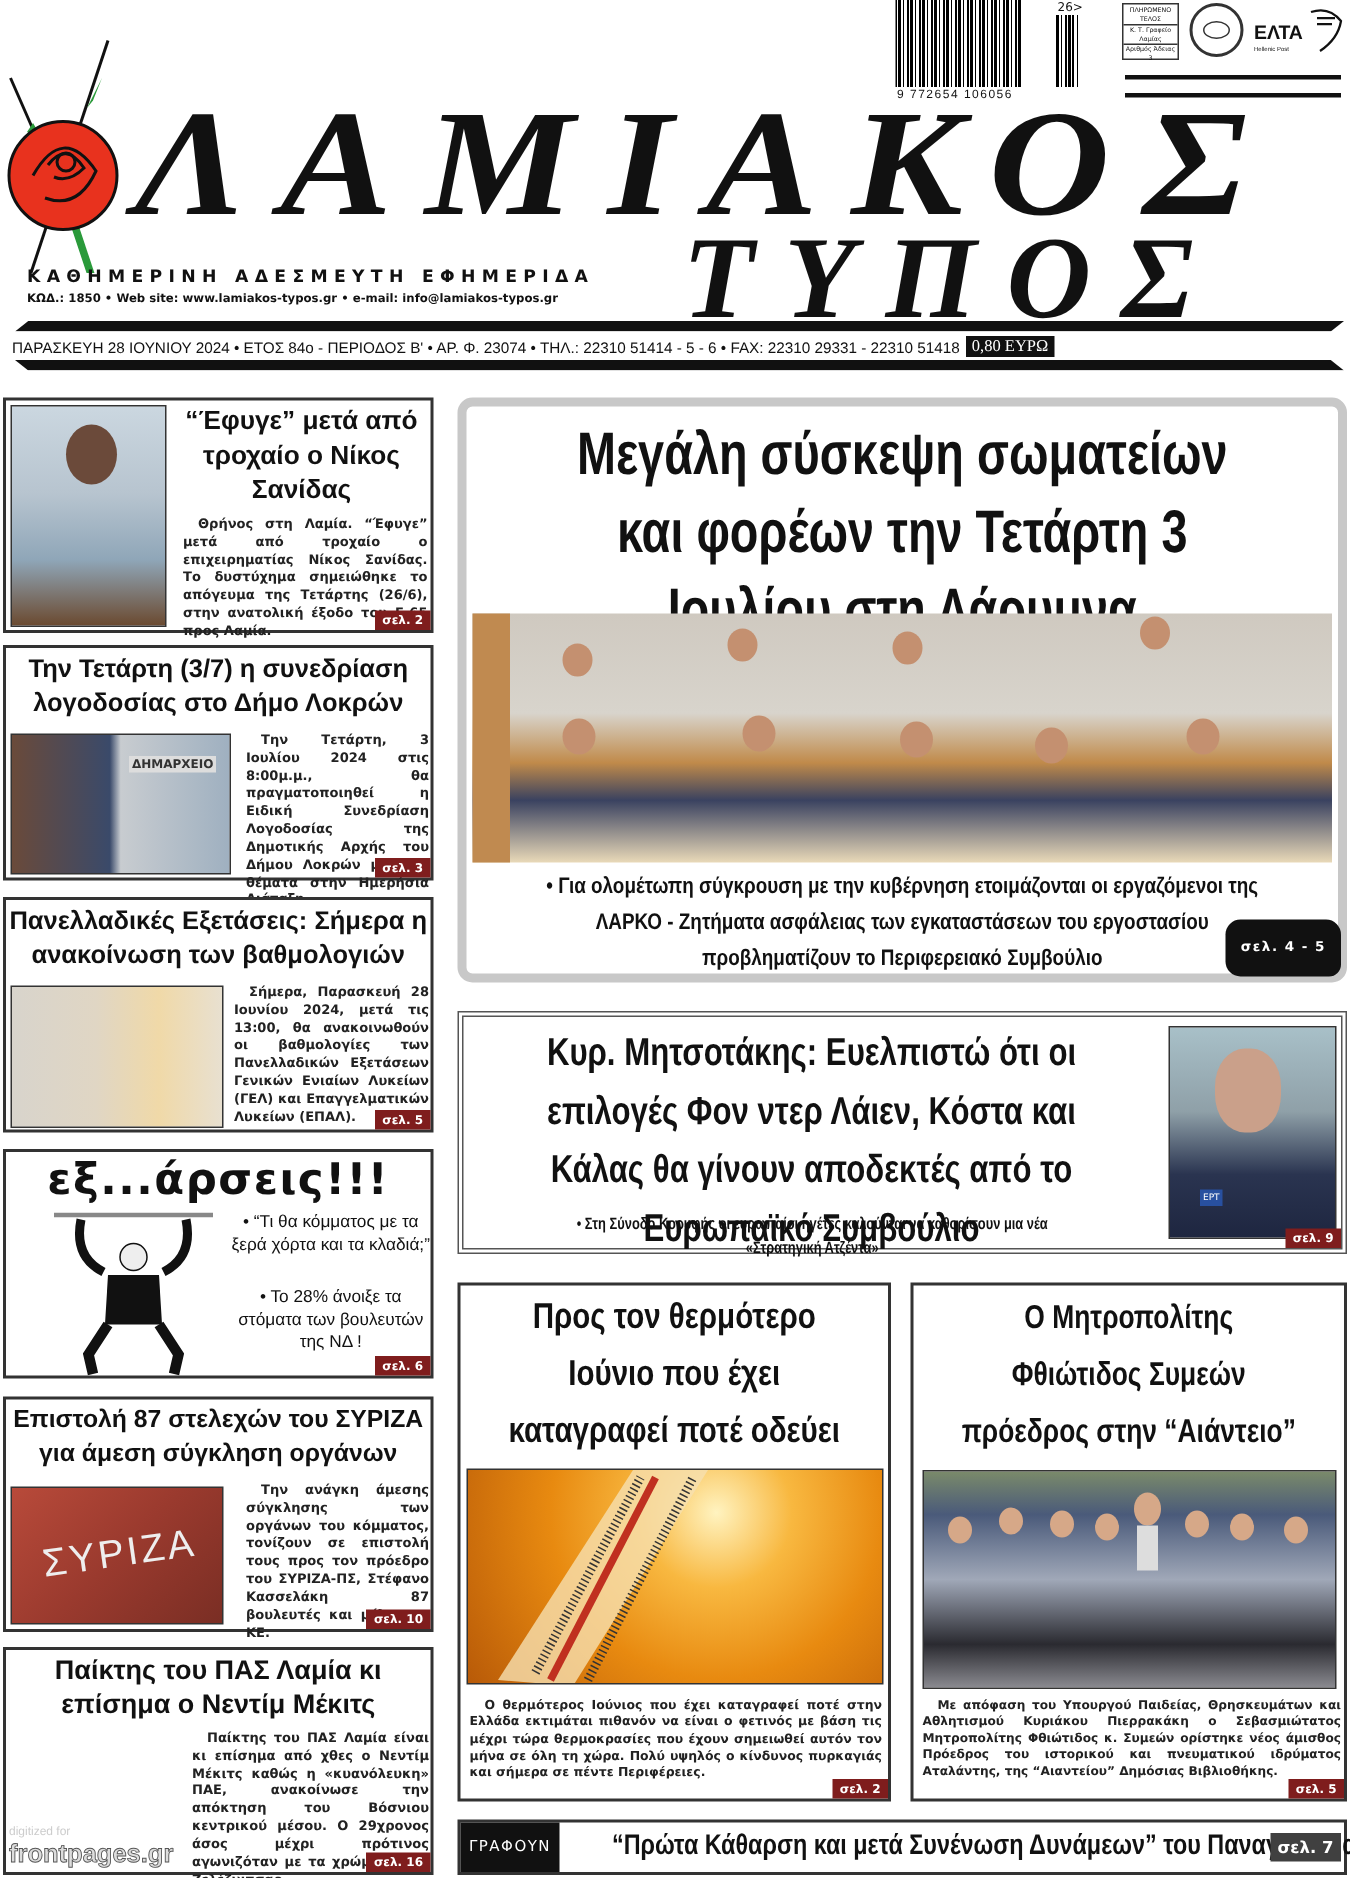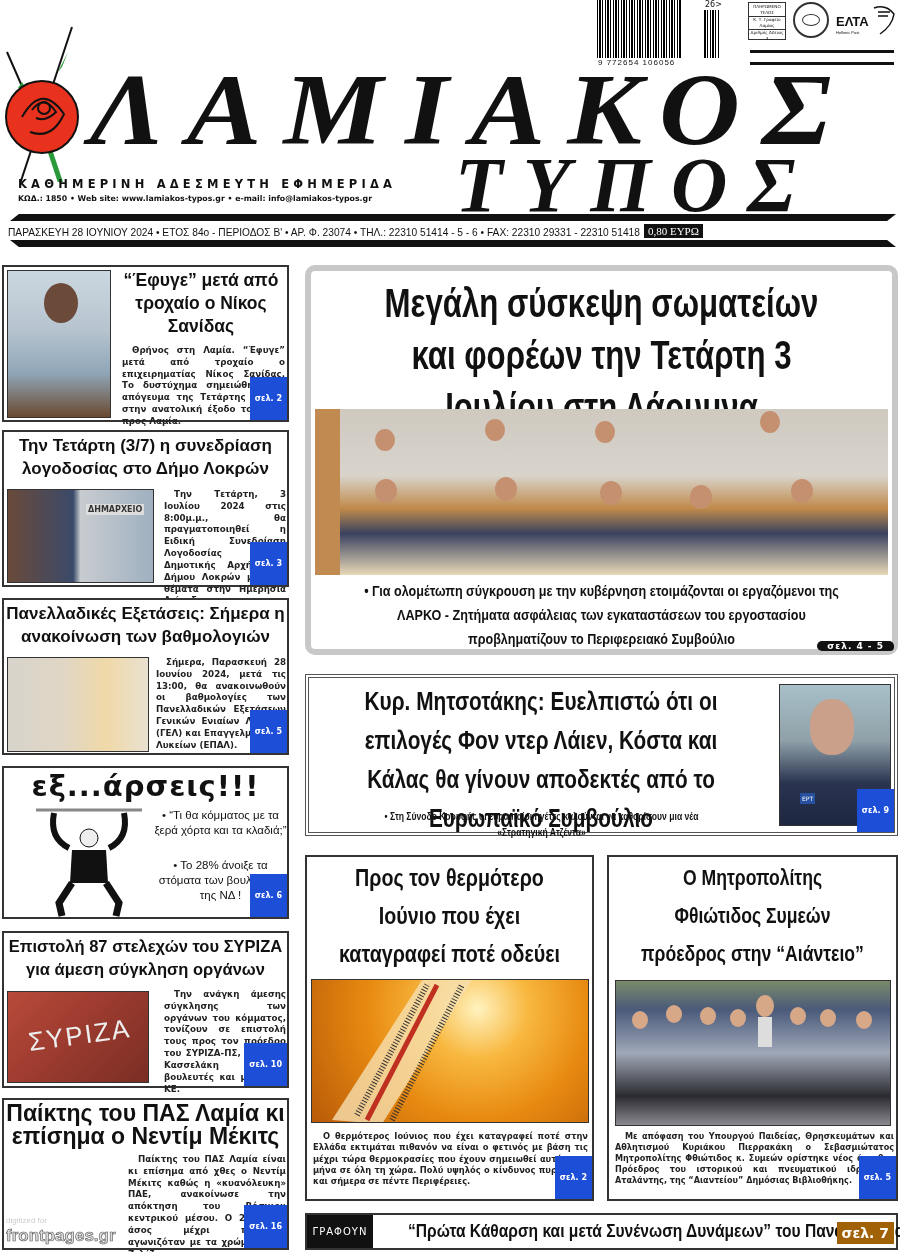--- a/index.html
+++ b/index.html
@@ -21,28 +21,28 @@
 .hline{height:3px;background:#111}
 .date-bar-top{left:10px;top:214px;width:886px;height:7px;background:#111;clip-path:polygon(1% 0,100% 0,99% 100%,0 100%)}
 .date-bar{left:8px;top:222px;width:890px;height:16px;font-family:"Liberation Sans",sans-serif;font-size:10.2px;white-space:nowrap;display:flex;align-items:flex-end}
 .price{background:#111;color:#fff;font-family:"Liberation Serif",serif;font-size:11px;padding:1px 4px;margin-left:4px}
 .date-bar-bot{left:10px;top:240px;width:886px;height:7px;background:#111;clip-path:polygon(0 0,99% 0,100% 100%,1% 100%)}
 
 .box{position:absolute;border:2px solid #333;background:#fff}
 .headline{font-family:"Liberation Sans",sans-serif;font-weight:bold;text-align:center;line-height:1.2}
 .cond{font-family:"Liberation Sans",sans-serif;font-weight:bold;text-align:center;transform:scaleX(0.82);transform-origin:center}
 .body{font-family:"DejaVu Sans",sans-serif;font-size:8.7px;line-height:1.36;text-align:justify;text-indent:10px;font-weight:bold;color:#222}
-.pg{position:absolute;right:0;bottom:0;background:#1d4ed8;color:#fff;font-size:8px;font-weight:bold;padding:17px 5px;font-family:"DejaVu Sans",sans-serif}
+.pg{position:absolute;right:0;bottom:0;background:#7f1d1d;color:#fff;font-size:8px;font-weight:bold;padding:2px 5px;font-family:"DejaVu Sans",sans-serif}
 .photo{position:absolute;border:1.5px solid #333;overflow:hidden}
 
 .feature{left:305px;top:265px;width:593px;height:390px;border:6px solid #c8c8c8;border-radius:10px;background:#fff}
 .feat-head{position:absolute;left:0;top:6px;width:100%;font-size:40px;line-height:52px}
 .feat-photo{left:4px;top:138px;width:573px;height:166px;background:linear-gradient(180deg,#cfc9c0 0%,#d8d4cc 40%,#c08a4a 60%,#3a4260 75%,#e9d9b8 100%)}
 .feat-sub{position:absolute;left:4px;top:308px;width:573px;font-size:15px;line-height:24px}
-.feat-pg{position:absolute;right:-2px;bottom:-2px;background:#111;color:#fff;border-radius:10px 10px 8px 10px;font-size:9px;font-weight:bold;padding:0 10px;font-family:"DejaVu Sans",sans-serif;letter-spacing:1px}
+.feat-pg{position:absolute;right:-2px;bottom:-2px;background:#111;color:#fff;border-radius:10px 10px 8px 10px;font-size:9px;font-weight:bold;padding:14px 10px;font-family:"DejaVu Sans",sans-serif;letter-spacing:1px}
 </style>
 </head>
 <body>
 
 <div class="abs rose">
   <svg width="80" height="160" viewBox="0 0 80 160">
     <line x1="5" y1="30" x2="40" y2="110" stroke="#111" stroke-width="2"></line>
     <line x1="70" y1="5" x2="12" y2="180" stroke="#111" stroke-width="2"></line>
     <polygon points="20,60 26,70 16,66" fill="#2a9a3a"></polygon>
     <polygon points="60,45 66,30 56,50" fill="#2a9a3a"></polygon>
@@ -131,21 +131,21 @@
 <div class="box" style="left:2px;top:931px;width:287px;height:157px">
   <div class="headline" style="position:absolute;left:0;top:2px;width:283px;font-size:16.5px;line-height:23px">Επιστολή 87 στελεχών του ΣΥΡΙΖΑ για άμεση σύγκληση οργάνων</div>
   <div class="photo" style="left:3px;top:58px;width:142px;height:92px;background:linear-gradient(135deg,#b84a3a 0%,#9a3a2e 50%,#7a2e24 100%)">
     <div style="position:absolute;left:20px;top:28px;font-size:26px;color:#eee;font-family:'Liberation Sans',sans-serif;transform:rotate(-8deg);letter-spacing:2px">ΣΥΡΙΖΑ</div>
   </div>
   <div class="body" style="position:absolute;left:160px;top:56px;width:122px">Την ανάγκη άμεσης σύγκλησης των οργάνων του κόμματος, τονίζουν σε επιστολή τους προς τον πρόεδρο του ΣΥΡΙΖΑ-ΠΣ, Στέφανο Κασσελάκη 87 βουλευτές και μέλη της ΚΕ.</div>
   <div class="pg">σελ. 10</div>
 </div>
 
 <div class="box" style="left:2px;top:1098px;width:287px;height:152px">
-  <div class="headline" style="position:absolute;left:0;top:2px;width:283px;font-size:23px;line-height:23px">Παίκτης του ΠΑΣ Λαμία κι επίσημα ο Νεντίμ Μέκιτς</div>
+  <div class="headline" style="position:absolute;left:0;top:2px;width:283px;font-size:18px;line-height:23px">Παίκτης του ΠΑΣ Λαμία κι επίσημα ο Νεντίμ Μέκιτς</div>
   <div style="position:absolute;left:2px;top:116px;color:#ccc;font-size:8px;font-family:'Liberation Sans',sans-serif">digitized for</div>
   <div style="position:absolute;left:2px;top:126px;color:#ddd;font-size:17px;font-weight:bold;font-family:'Liberation Sans',sans-serif;-webkit-text-stroke:0.6px #555">frontpages.gr</div>
   <div class="body" style="position:absolute;left:124px;top:54px;width:158px">Παίκτης του ΠΑΣ Λαμία είναι κι επίσημα από χθες ο Νεντίμ Μέκιτς καθώς η «κυανόλευκη» ΠΑΕ, ανακοίνωσε την απόκτηση του Βόσνιου κεντρικού μέσου. Ο 29χρονος άσος μέχρι πρότινος αγωνιζόταν με τα χρώματα της Ζελέζνιτσαρ.</div>
   <div class="pg">σελ. 16</div>
 </div>
 
 <div class="abs feature">
   <div class="feat-head cond" style="transform:scaleX(0.78)">Μεγάλη σύσκεψη σωματείων και φορέων την Τετάρτη 3 Ιουλίου στη Λάρυμνα</div>
   <div class="abs feat-photo">
     <div style="position:absolute;left:0;top:0;width:25px;height:100%;background:#c08a50"></div>
@@ -200,14 +200,14 @@
     <div style="position:absolute;left:204px;top:28px;width:16px;height:18px;border-radius:50%;background:#d6a888"></div>
     <div style="position:absolute;left:240px;top:30px;width:16px;height:18px;border-radius:50%;background:#d6a888"></div>
   </div>
   <div class="body" style="position:absolute;left:6px;top:274px;width:279px;font-size:8.1px">Με απόφαση του Υπουργού Παιδείας, Θρησκευμάτων και Αθλητισμού Κυριάκου Πιερρακάκη ο Σεβασμιώτατος Μητροπολίτης Φθιώτιδος κ. Συμεών ορίστηκε νέος άμισθος Πρόεδρος του ιστορικού και πνευματικού ιδρύματος Αταλάντης, της “Αιαντείου” Δημόσιας Βιβλιοθήκης.</div>
   <div class="pg">σελ. 5</div>
 </div>
 
 <div class="box" style="left:305px;top:1213px;width:593px;height:37px;border:2px solid #333">
   <div style="position:absolute;left:0;top:0;width:66px;height:33px;background:#111;color:#fff;font-size:10px;font-weight:normal;display:flex;align-items:center;justify-content:center;letter-spacing:1px">ΓΡΑΦΟΥΝ</div>
   <div class="cond" style="position:absolute;left:56px;top:5px;width:500px;font-size:19px;line-height:22px;transform:scaleX(0.82);white-space:nowrap">“Πρώτα Κάθαρση και μετά Συνένωση Δυνάμεων” του Παναγιώτη Ιακωβή</div>
-  <div style="position:absolute;right:2px;top:7px;background:#a16207;color:#fff;font-size:14px;font-weight:bold;padding:3px 5px">σελ. 7</div>
+  <div style="position:absolute;right:2px;top:7px;background:#404040;color:#fff;font-size:11px;font-weight:bold;padding:3px 5px">σελ. 7</div>
 </div>
 
 </body></html>

